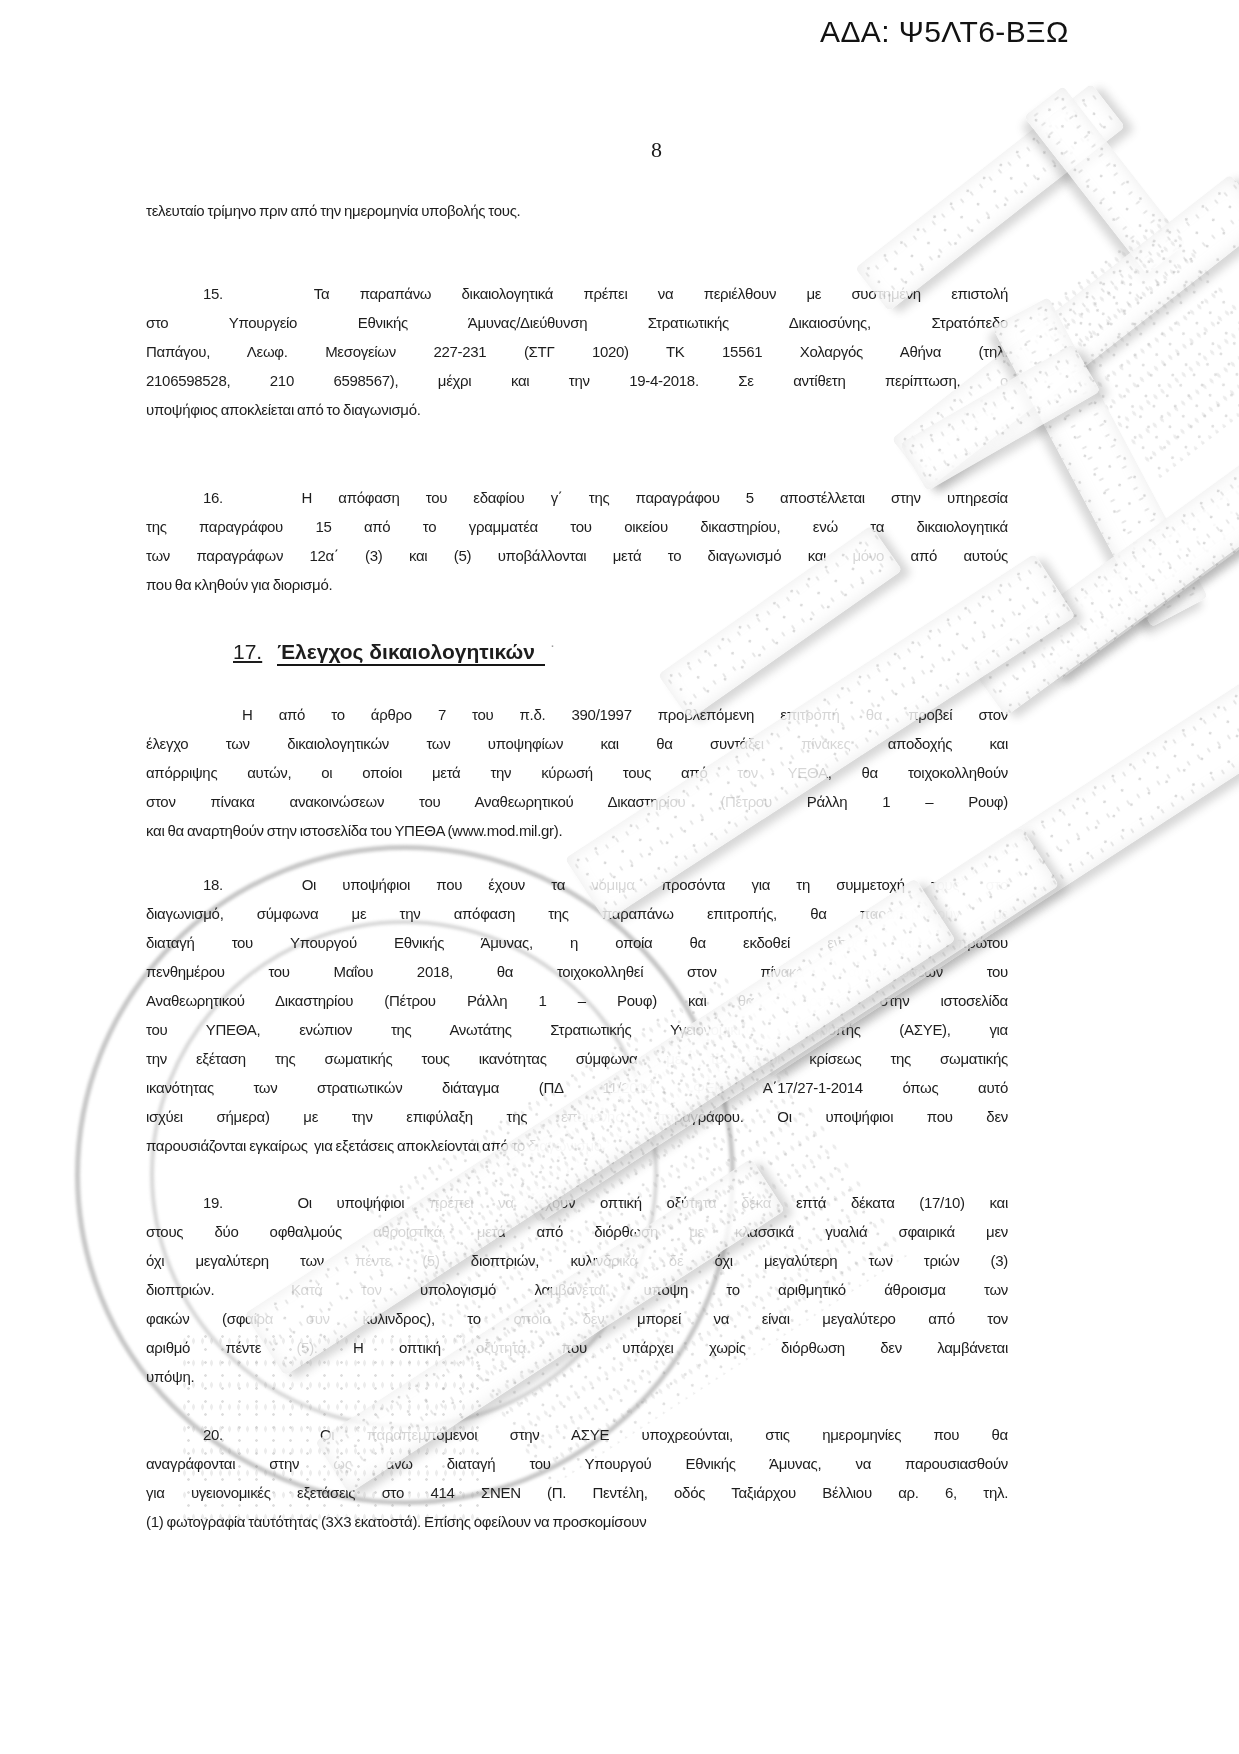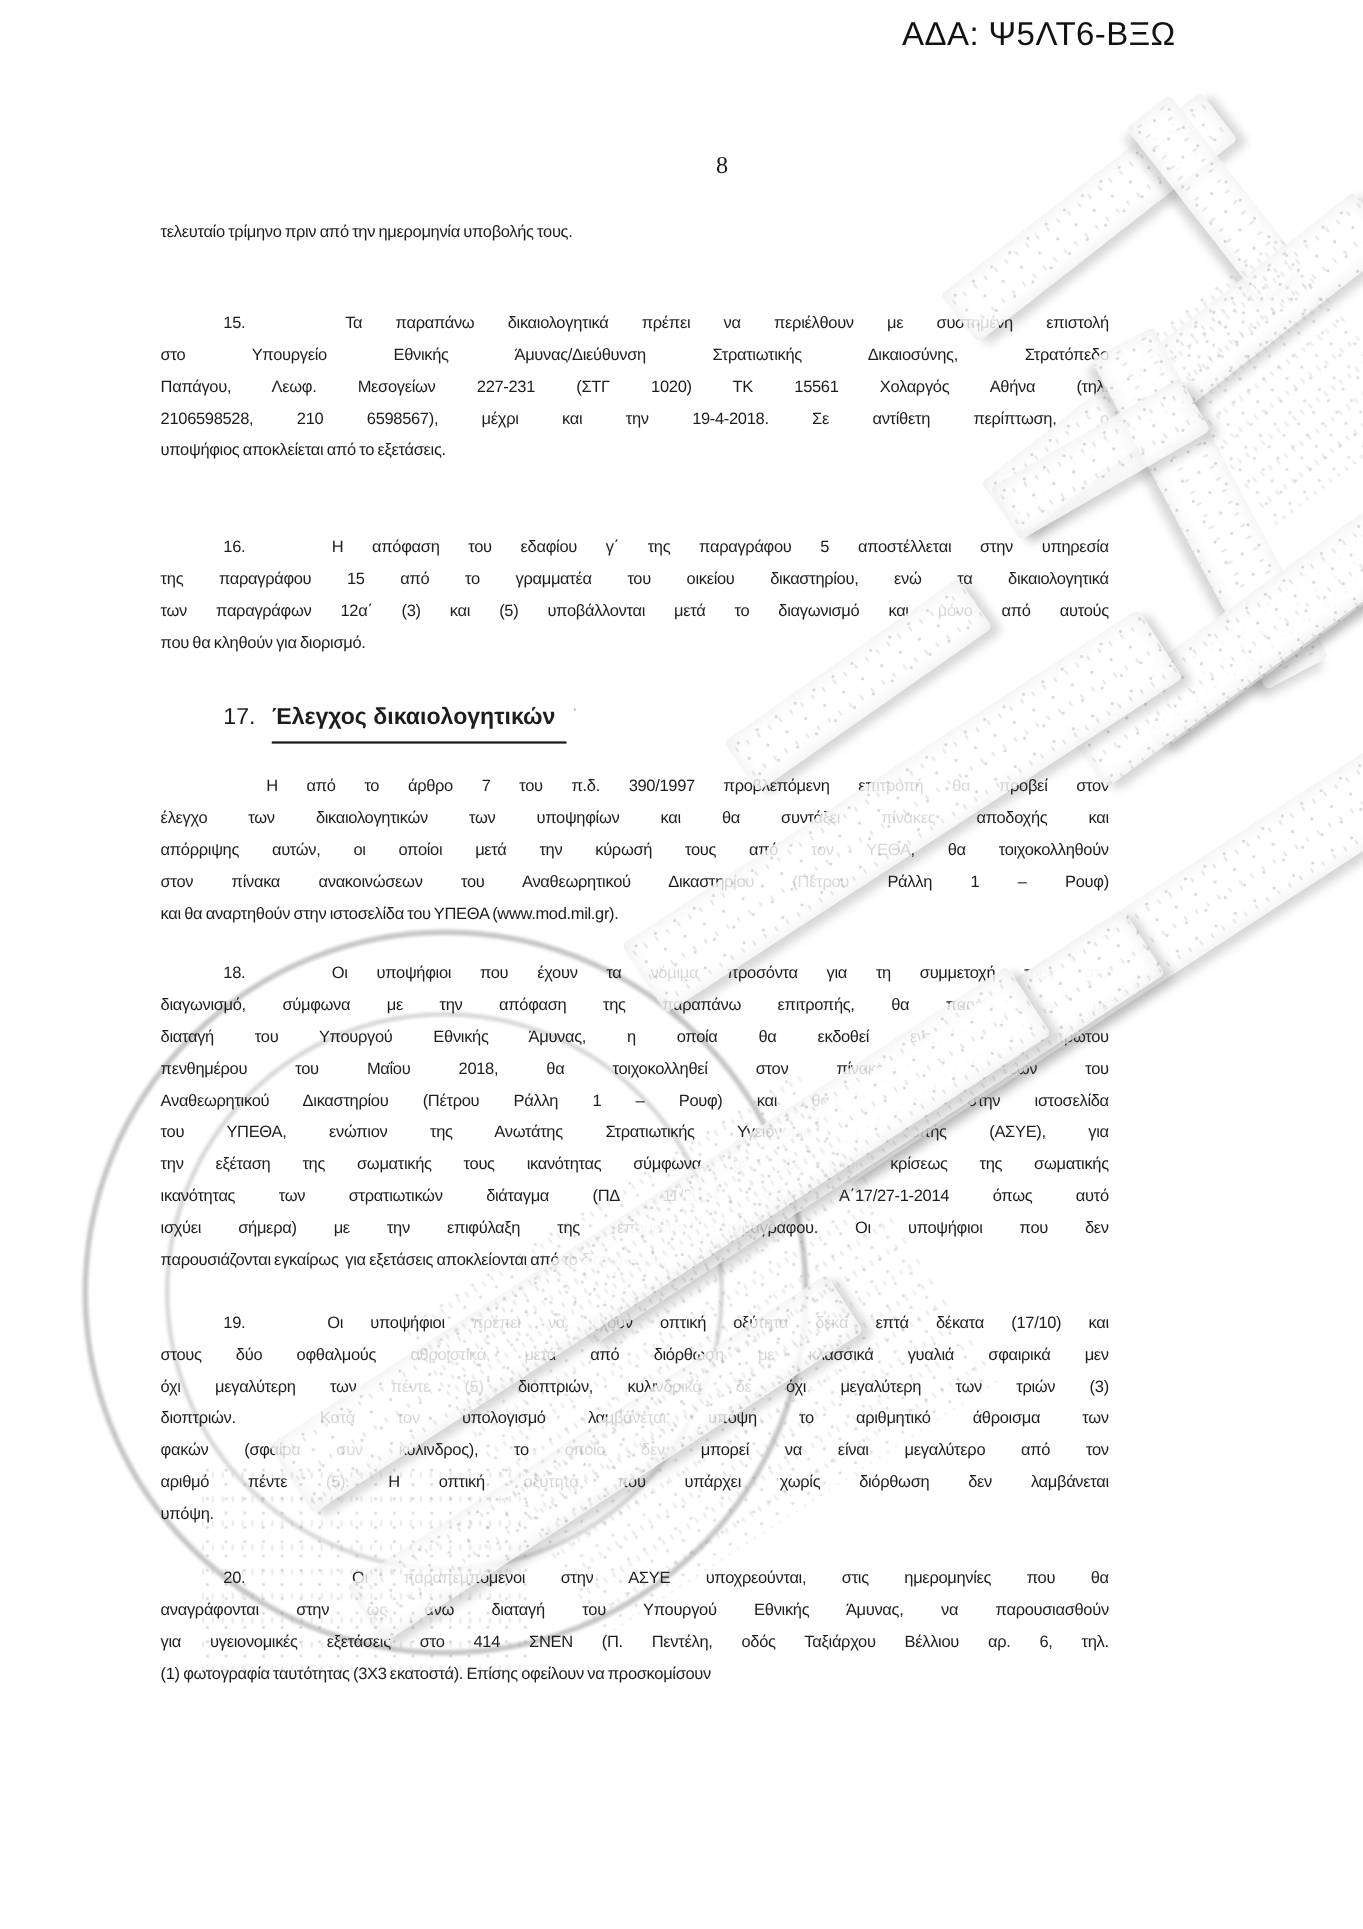--- a/index.html
+++ b/index.html
@@ -27,22 +27,22 @@
   .mt-p15{margin-top:54px;}
   .mt-p16{margin-top:59px;}
   .mt-h17{margin-top:31px;}
   .mt-p17{margin-top:34px;}
   .mt-p18{margin-top:25px;}
   .mt-p19{margin-top:28px;}
   .mt-p20{margin-top:29px;}
   .p-num .line:first-child{text-indent:57px;}
   .ind17 .line:first-child{text-indent:96px;}
   .h17{font-size:21px;line-height:29px;}
-  .h17 .num{margin-left:57px;margin-right:15px;}
-  .h17 .title{font-weight:bold;border-bottom:2px solid #161616;padding-bottom:11px;padding-right:10px;}
+  .h17 .num{margin-left:87px;margin-right:15px;text-decoration:underline;}
+  .h17 .title{font-weight:bold;border-bottom:2px solid #161616;padding-bottom:1px;padding-right:10px;}
   .h17 .mark{color:#9d9d9d;font-size:15px;vertical-align:9px;margin-left:5px;}
   
   .wm{position:absolute;inset:0;pointer-events:none;}
   .under{z-index:0;}
   .over{z-index:2;}
   .bar{
     position:absolute;border-radius:5px;
     background-color:rgba(255,255,255,.82);
     background-image:
       radial-gradient(rgba(125,125,125,.30) 1.2px, transparent 1.7px),
@@ -77,21 +77,21 @@
 
   <div class="content">
     <div class="para">
         <div class="line last">τελευταίο τρίμηνο πριν από την ημερομηνία υποβολής τους.</div>
       </div>
     <div class="para p-num mt-p15">
         <div class="line">15.&nbsp;&nbsp;&nbsp;Τα παραπάνω δικαιολογητικά πρέπει να περιέλθουν με συστημένη επιστολή</div>
         <div class="line">στο Υπουργείο Εθνικής Άμυνας/Διεύθυνση Στρατιωτικής Δικαιοσύνης, Στρατόπεδο</div>
         <div class="line">Παπάγου, Λεωφ. Μεσογείων 227-231 (ΣΤΓ 1020) ΤΚ 15561 Χολαργός Αθήνα (τηλ.</div>
         <div class="line">2106598528, 210 6598567), μέχρι και την 19-4-2018. Σε αντίθετη περίπτωση, ο</div>
-        <div class="line last">υποψήφιος αποκλείεται από το εξετάσεις.</div>
+        <div class="line last">υποψήφιος αποκλείεται από το διαγωνισμό.</div>
       </div>
     <div class="para p-num mt-p16">
         <div class="line">16.&nbsp;&nbsp;&nbsp;Η απόφαση του εδαφίου γ΄ της παραγράφου 5 αποστέλλεται στην υπηρεσία</div>
         <div class="line">της παραγράφου 15 από το γραμματέα του οικείου δικαστηρίου, ενώ τα δικαιολογητικά</div>
         <div class="line">των παραγράφων 12α΄ (3) και (5) υποβάλλονται μετά το διαγωνισμό και μόνο από αυτούς</div>
         <div class="line last">που θα κληθούν για διορισμό.</div>
       </div>
     <div class="para h17 mt-h17">
       <span class="num">17.</span><span class="title">Έλεγχος δικαιολογητικών</span><span class="mark">·</span>
     </div>

